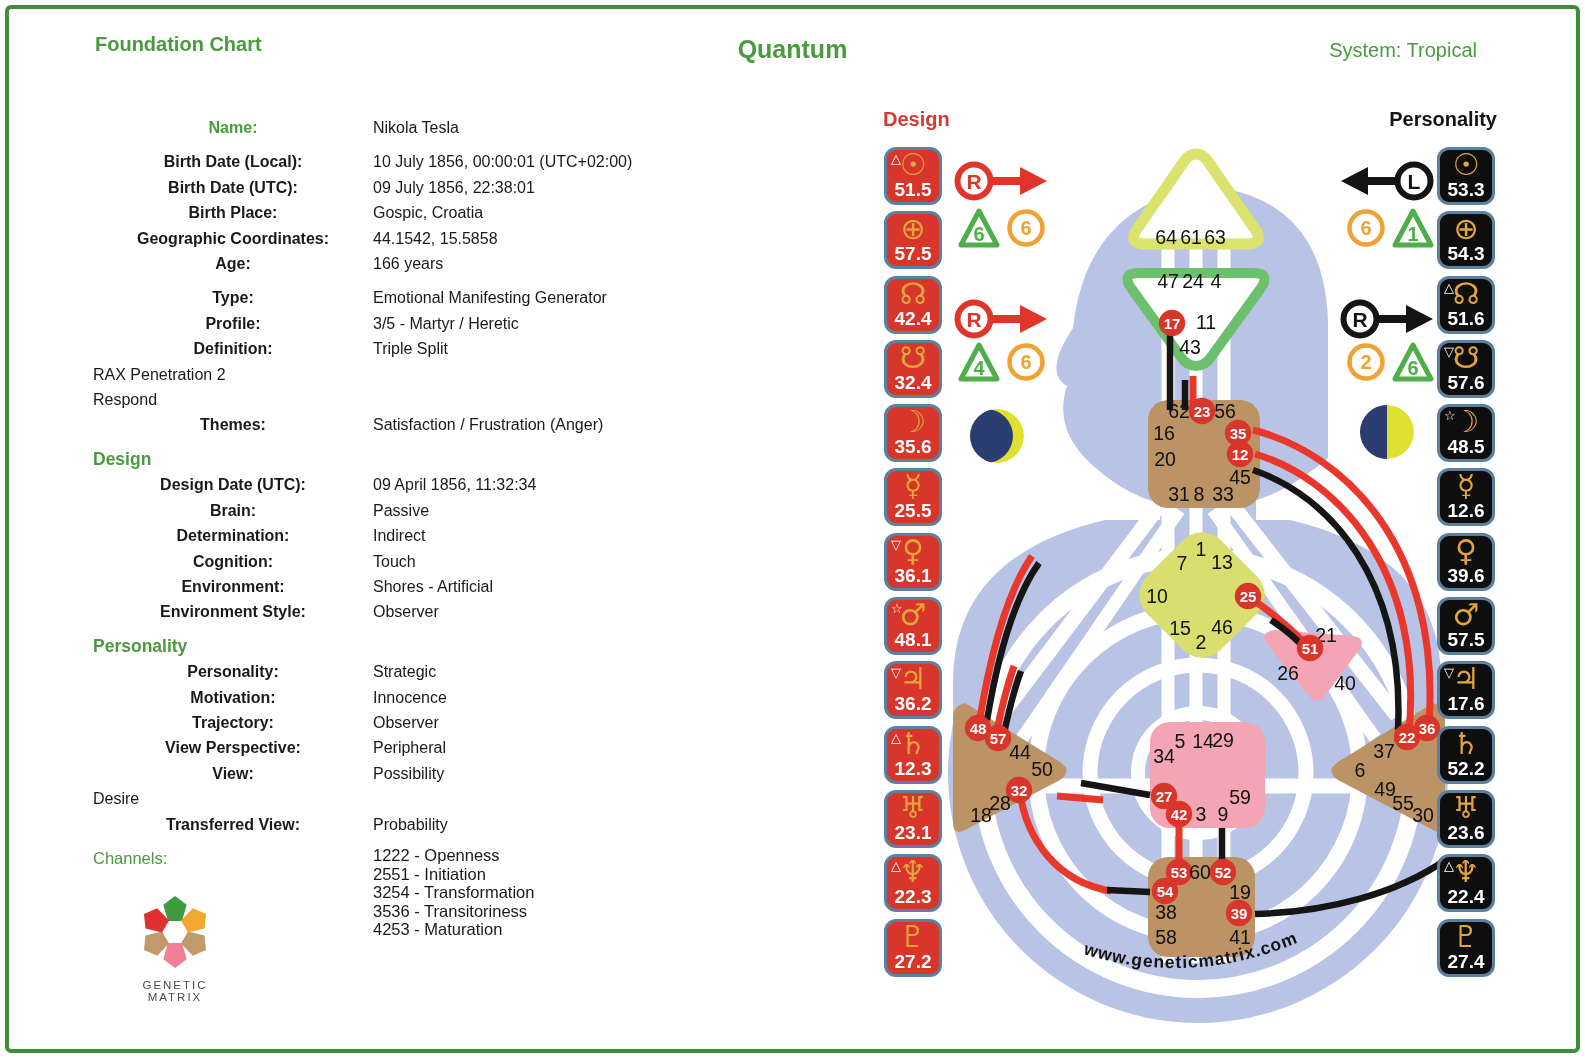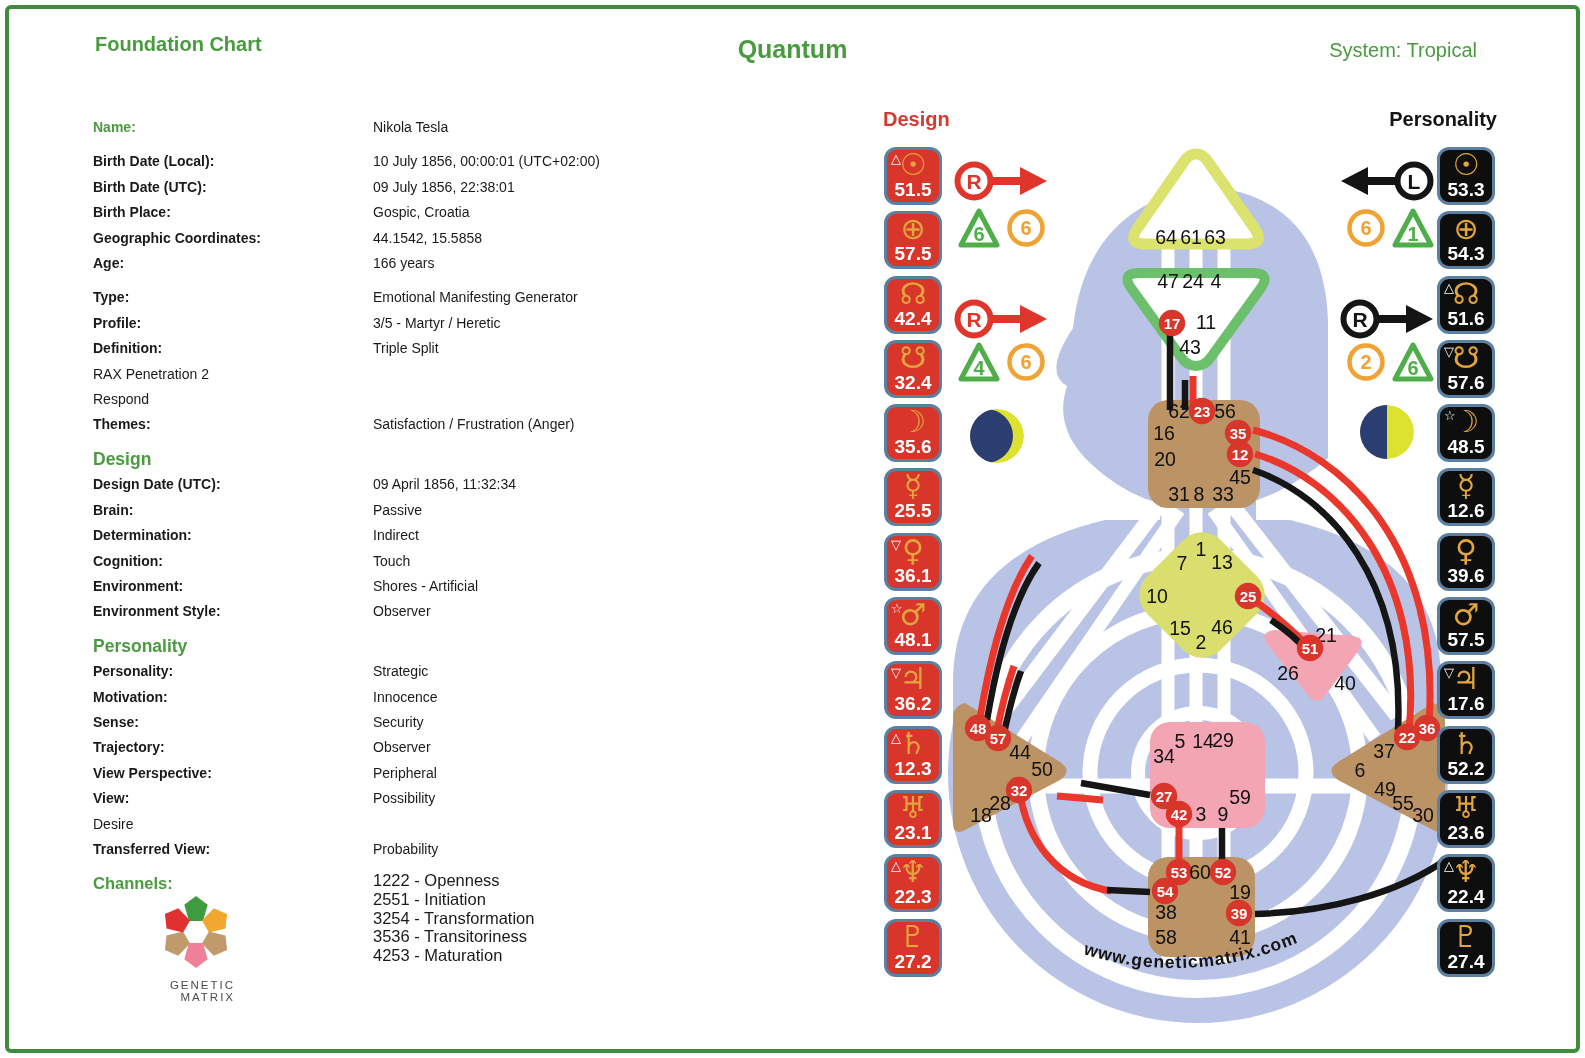--- a/index.html
+++ b/index.html
@@ -4,28 +4,28 @@
 <style>
   html,body{margin:0;padding:0;background:#fff;width:1585px;height:1058px;
     font-family:"Liberation Sans",sans-serif;overflow:hidden;position:relative;}
   .frame{position:absolute;inset:5px;border:4px solid #3f8c3c;border-radius:6px;pointer-events:none;z-index:20;}
   .title-left{position:absolute;left:95px;top:33px;font-size:20px;font-weight:bold;color:#4a9b40;}
   .title-center{position:absolute;left:50%;transform:translateX(-50%);top:35px;font-size:25px;font-weight:bold;color:#4a9b40;}
   .title-right{position:absolute;right:108px;top:39px;font-size:20px;color:#4a9b40;}
   
   #info-panel{position:absolute;left:93px;top:115px;width:800px;z-index:4;}
   .info-group{margin-bottom:9px;}
-  .info-row{display:flex;line-height:25.4px;font-size:14px;color:#1a1a1a;}
+  .info-row{display:flex;line-height:25.4px;font-size:16px;color:#1a1a1a;text-align:center;}
   .info-row .lbl{width:280px;font-weight:bold;flex:none;}
   .info-row .lbl.green{color:#4a9b40;}
   .info-header{line-height:25.4px;font-size:17.5px;font-weight:bold;color:#4a9b40;}
   .channels-row{display:flex;font-size:16.5px;color:#1a1a1a;}
-  .channels-row .lbl{width:280px;font-weight:bold;color:#4a9b40;flex:none;line-height:25.4px;}
+  .channels-row .lbl{width:280px;font-weight:normal;color:#4a9b40;flex:none;line-height:25.4px;}
   .channels-row .vals div{line-height:18.6px;}
-  #logo-block{position:absolute;left:115px;top:893px;width:120px;text-align:right;z-index:4;}
+  #logo-block{position:absolute;left:115px;top:893px;width:120px;text-align:center;z-index:4;}
   #logo-block .caption{font-size:11.5px;letter-spacing:2px;color:#4a4a4a;margin-top:4px;}
   
   .col-header{position:absolute;top:108px;font-size:20px;font-weight:bold;z-index:6;}
   #design-header{left:883px;color:#d23b31;}
   #personality-header{right:88px;color:#141414;}
   .planet-col{position:absolute;top:147px;display:flex;flex-direction:column;gap:6.3px;z-index:6;}
   #design-col{left:884px;}
   #personality-col{left:1437px;}
   .psq{width:58px;height:58px;border:3px solid #5c80a1;border-radius:12px;position:relative;box-sizing:border-box;}
   .psq.design{background:#d8352b;}
@@ -128,24 +128,20 @@
     </div>
     <div class="info-group">
       <div class="info-header">Personality</div>
       <div class="info-row">
         <span class="lbl">Personality:</span>
         <span>Strategic</span>
       </div>
       <div class="info-row">
         <span class="lbl">Motivation:</span>
         <span>Innocence</span>
-      </div>
-      <div class="info-row">
-        <span class="lbl">Sense:</span>
-        <span>Security</span>
       </div>
       <div class="info-row">
         <span class="lbl">Trajectory:</span>
         <span>Observer</span>
       </div>
       <div class="info-row">
         <span class="lbl">View Perspective:</span>
         <span>Peripheral</span>
       </div>
       <div class="info-row">

